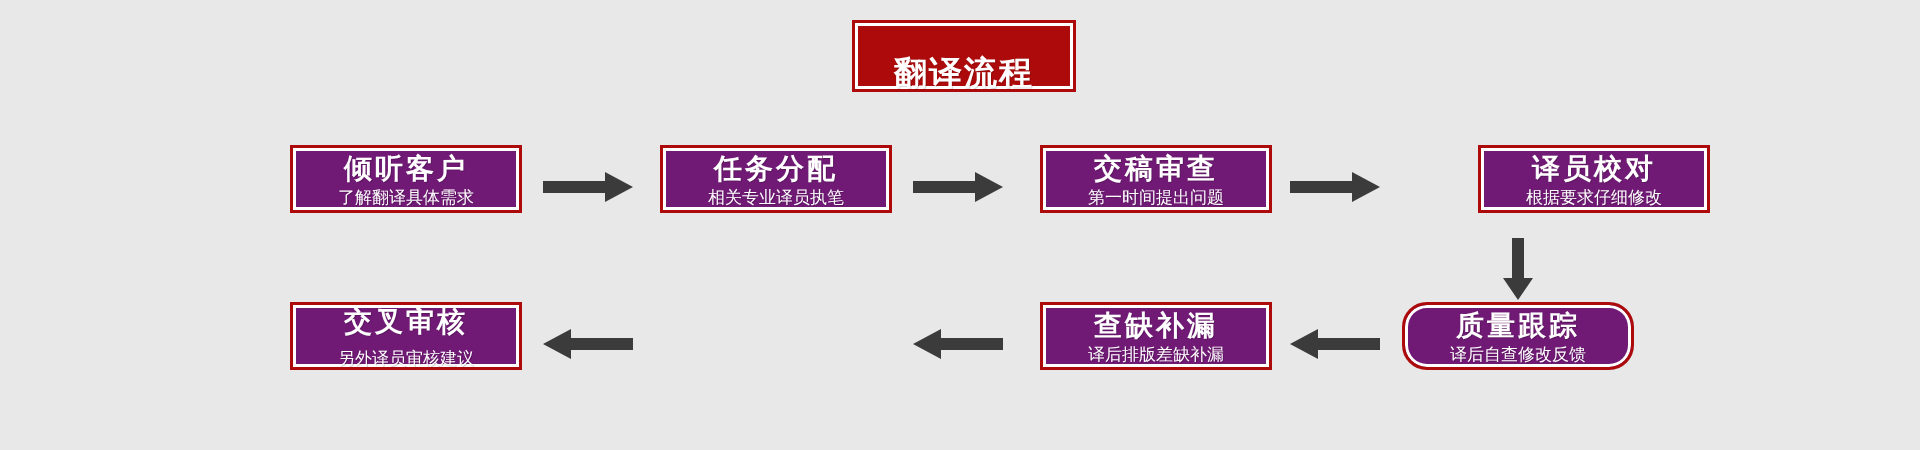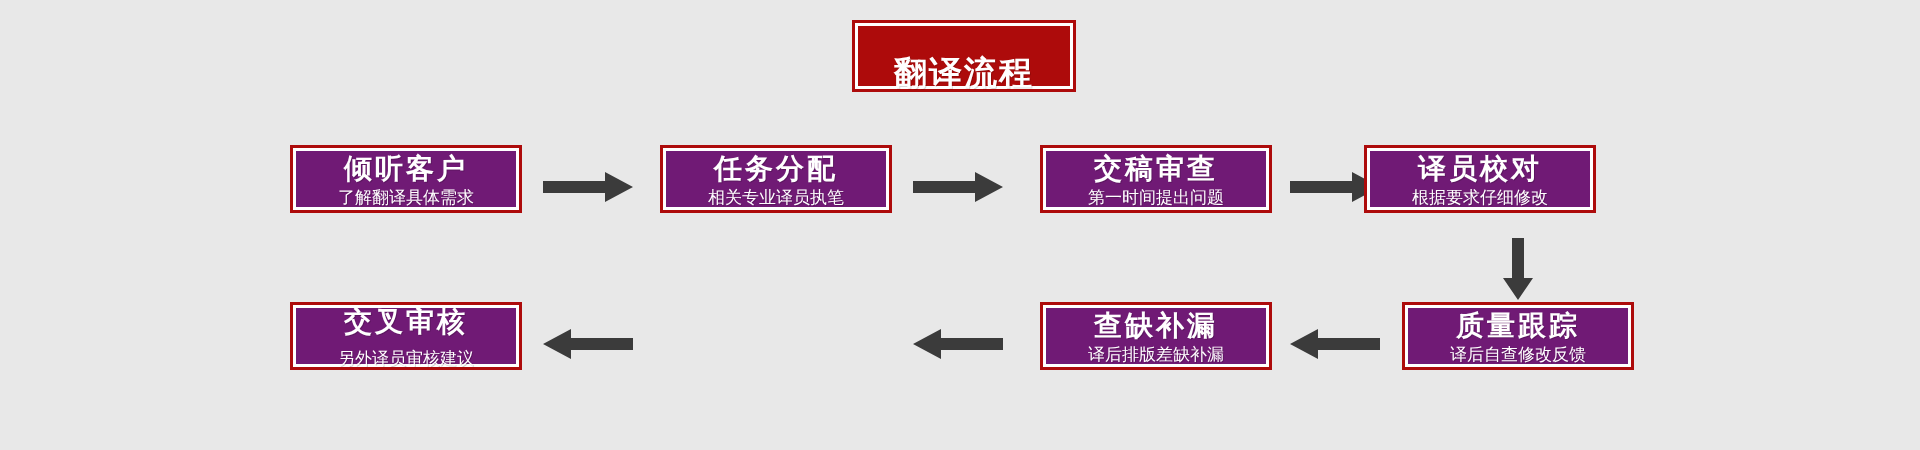--- a/index.html
+++ b/index.html
@@ -75,26 +75,26 @@
     letter-spacing: 0px;
     line-height: 1.2;
     margin-top: 3px;
     text-shadow: 1px 1px 0 rgba(0,0,0,0.18);
   }
 
   
   .r1c1 { left: 290px;  top: 145px; }
   .r1c2 { left: 660px;  top: 145px; }
   .r1c3 { left: 1040px; top: 145px; }
-  .r1c4 { left: 1364px; top: 145px; }
+  .r1c4 { left: 1478px; top: 145px; }
   
   .r2c1 { left: 290px;  top: 302px; gap: 8px; }
   .r2c2 { left: 660px;  top: 302px; }
   .r2c3 { left: 1040px; top: 302px; }
-  .r2c4 { left: 1402px; top: 302px; }
+  .r2c4 { left: 1402px; top: 302px; border-radius: 25px; }
 
   
   .arrow {
     position: absolute;
     color: #3b3b3b;
   }
   .arrow svg { display: block; }
 
   .arr-h { width: 90px; height: 34px; }
   .arr-v { width: 34px; height: 62px; }

